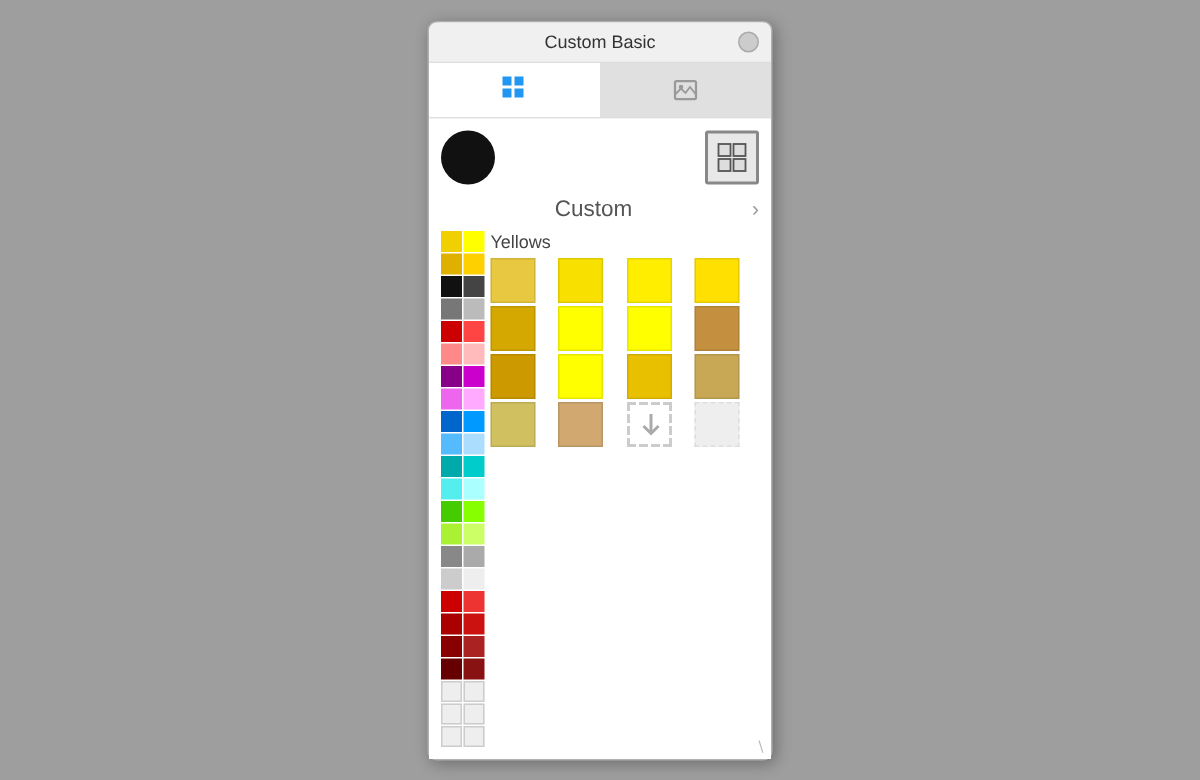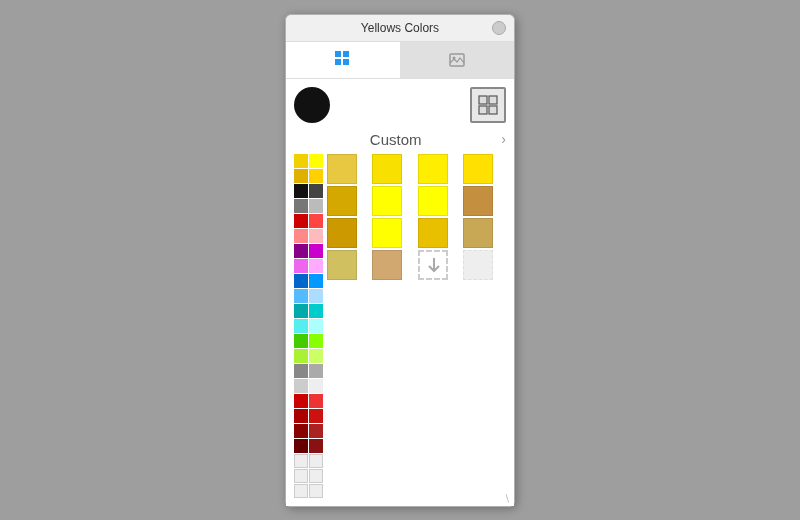--- a/index.html
+++ b/index.html
@@ -176,21 +176,21 @@
       color: #bbb;
       cursor: se-resize;
     }
   </style>
 </head>
 <body>
 
 <div class="dialog">
 
   <div class="title-bar">
-    <span class="title-bar-text">Yellows Colors</span>
+    <span class="title-bar-text">Custom Basic</span>
     <div class="close-btn"></div>
   </div>
 
   <div class="tab-bar">
     <div class="tab active">
       <svg width="18" height="18" viewBox="0 0 18 18" fill="none">
         <rect x="1" y="1" width="6" height="6" fill="#2196F3"></rect>
         <rect x="9" y="1" width="6" height="6" fill="#2196F3"></rect>
         <rect x="1" y="9" width="6" height="6" fill="#2196F3"></rect>
         <rect x="9" y="9" width="6" height="6" fill="#2196F3"></rect>
@@ -326,20 +326,21 @@
           <div class="swatch" style="background:#eee;border:1px solid #ccc;"></div>
           <div class="swatch" style="background:#eee;border:1px solid #ccc;"></div>
         </div>
         <div class="palette-row">
           <div class="swatch" style="background:#eee;border:1px solid #ccc;"></div>
           <div class="swatch" style="background:#eee;border:1px solid #ccc;"></div>
         </div>
       </div>
 
       <div class="right-section">
+        <span class="yellows-label">Yellows</span>
         <div class="yellows-grid">
 
           <div class="yellow-swatch" style="background:#e8c840;"></div>
           <div class="yellow-swatch" style="background:#f8e000;"></div>
           <div class="yellow-swatch" style="background:#ffee00;"></div>
           <div class="yellow-swatch" style="background:#ffe000;"></div>
 
           <div class="yellow-swatch" style="background:#d4a800;"></div>
           <div class="yellow-swatch" style="background:#ffff00;"></div>
           <div class="yellow-swatch" style="background:#ffff00;"></div>

